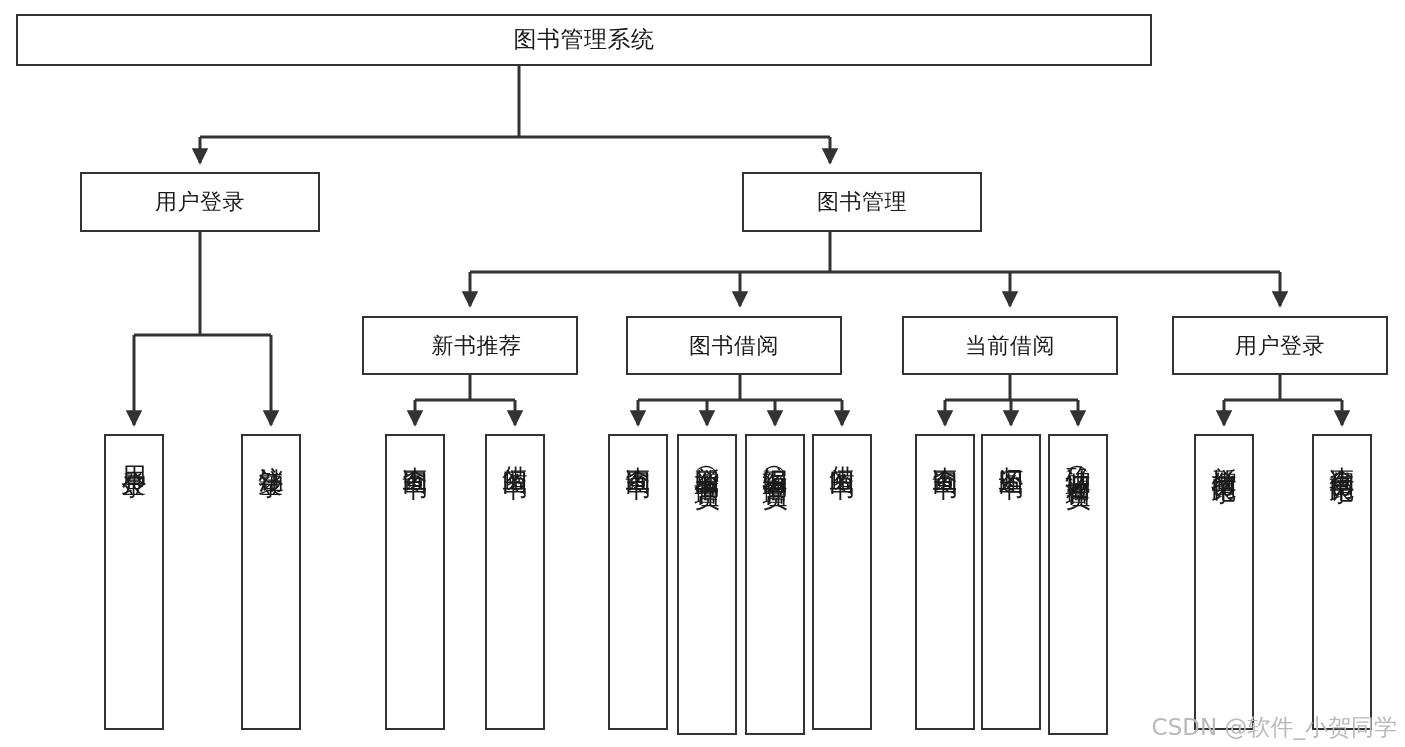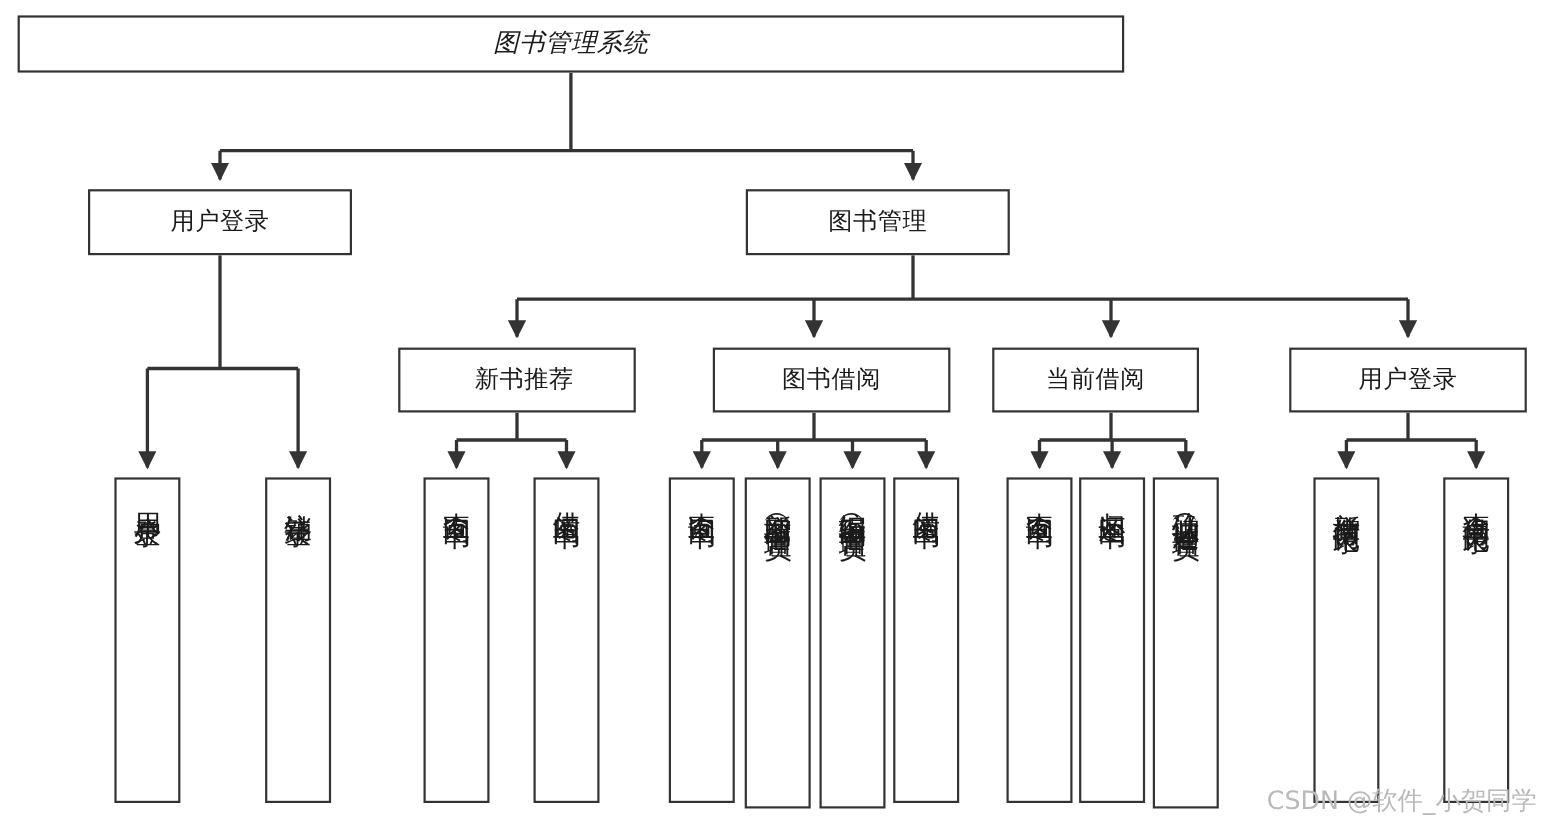--- a/index.html
+++ b/index.html
@@ -121,38 +121,38 @@
       <path d="M 1011 400 L 1011 425" marker-end="url(#arrow)"></path>
       <path d="M 1078 400 L 1078 425" marker-end="url(#arrow)"></path>
 
       <path d="M 1280 375 L 1280 400"></path>
       <path d="M 1224 400 L 1342 400"></path>
       <path d="M 1224 400 L 1224 425" marker-end="url(#arrow)"></path>
       <path d="M 1342 400 L 1342 425" marker-end="url(#arrow)"></path>
     </g>
   </svg>
 
-  <div class="node horiz root" style="left:16px; top:14px; width:1006px; height:52px;font-style:italic;">
+  <div class="node horiz root" style="left:16px; top:14px; width:1136px; height:52px;">
     <span class="node-label">图书管理系统</span>
   </div>
 
   <div class="node horiz" style="left:80px; top:172px; width:240px; height:60px;">
     <span class="node-label">用户登录</span>
   </div>
-  <div class="node horiz" style="left:678px; top:172px; width:240px; height:60px;">
+  <div class="node horiz" style="left:742px; top:172px; width:240px; height:60px;">
     <span class="node-label">图书管理</span>
   </div>
 
   <div class="node horiz" style="left:362px; top:316px; width:216px; height:59px;padding-left:13px;">
     <span class="node-label">新书推荐</span>
   </div>
-  <div class="node horiz" style="left:648px; top:316px; width:216px; height:59px;">
+  <div class="node horiz" style="left:626px; top:316px; width:216px; height:59px;">
     <span class="node-label">图书借阅</span>
   </div>
-  <div class="node horiz" style="left:902px; top:316px; width:188px; height:59px;justify-content:center;">
+  <div class="node horiz" style="left:902px; top:316px; width:216px; height:59px;justify-content:center;">
     <span class="node-label">当前借阅</span>
   </div>
   <div class="node horiz" style="left:1172px; top:316px; width:216px; height:59px;">
     <span class="node-label">用户登录</span>
   </div>
 
   <div class="node vert" style="left:104px; top:434px; width:60px; height:296px;">
     <span class="node-label">用户登录</span>
   </div>
   <div class="node vert" style="left:241px; top:434px; width:60px; height:296px;">

